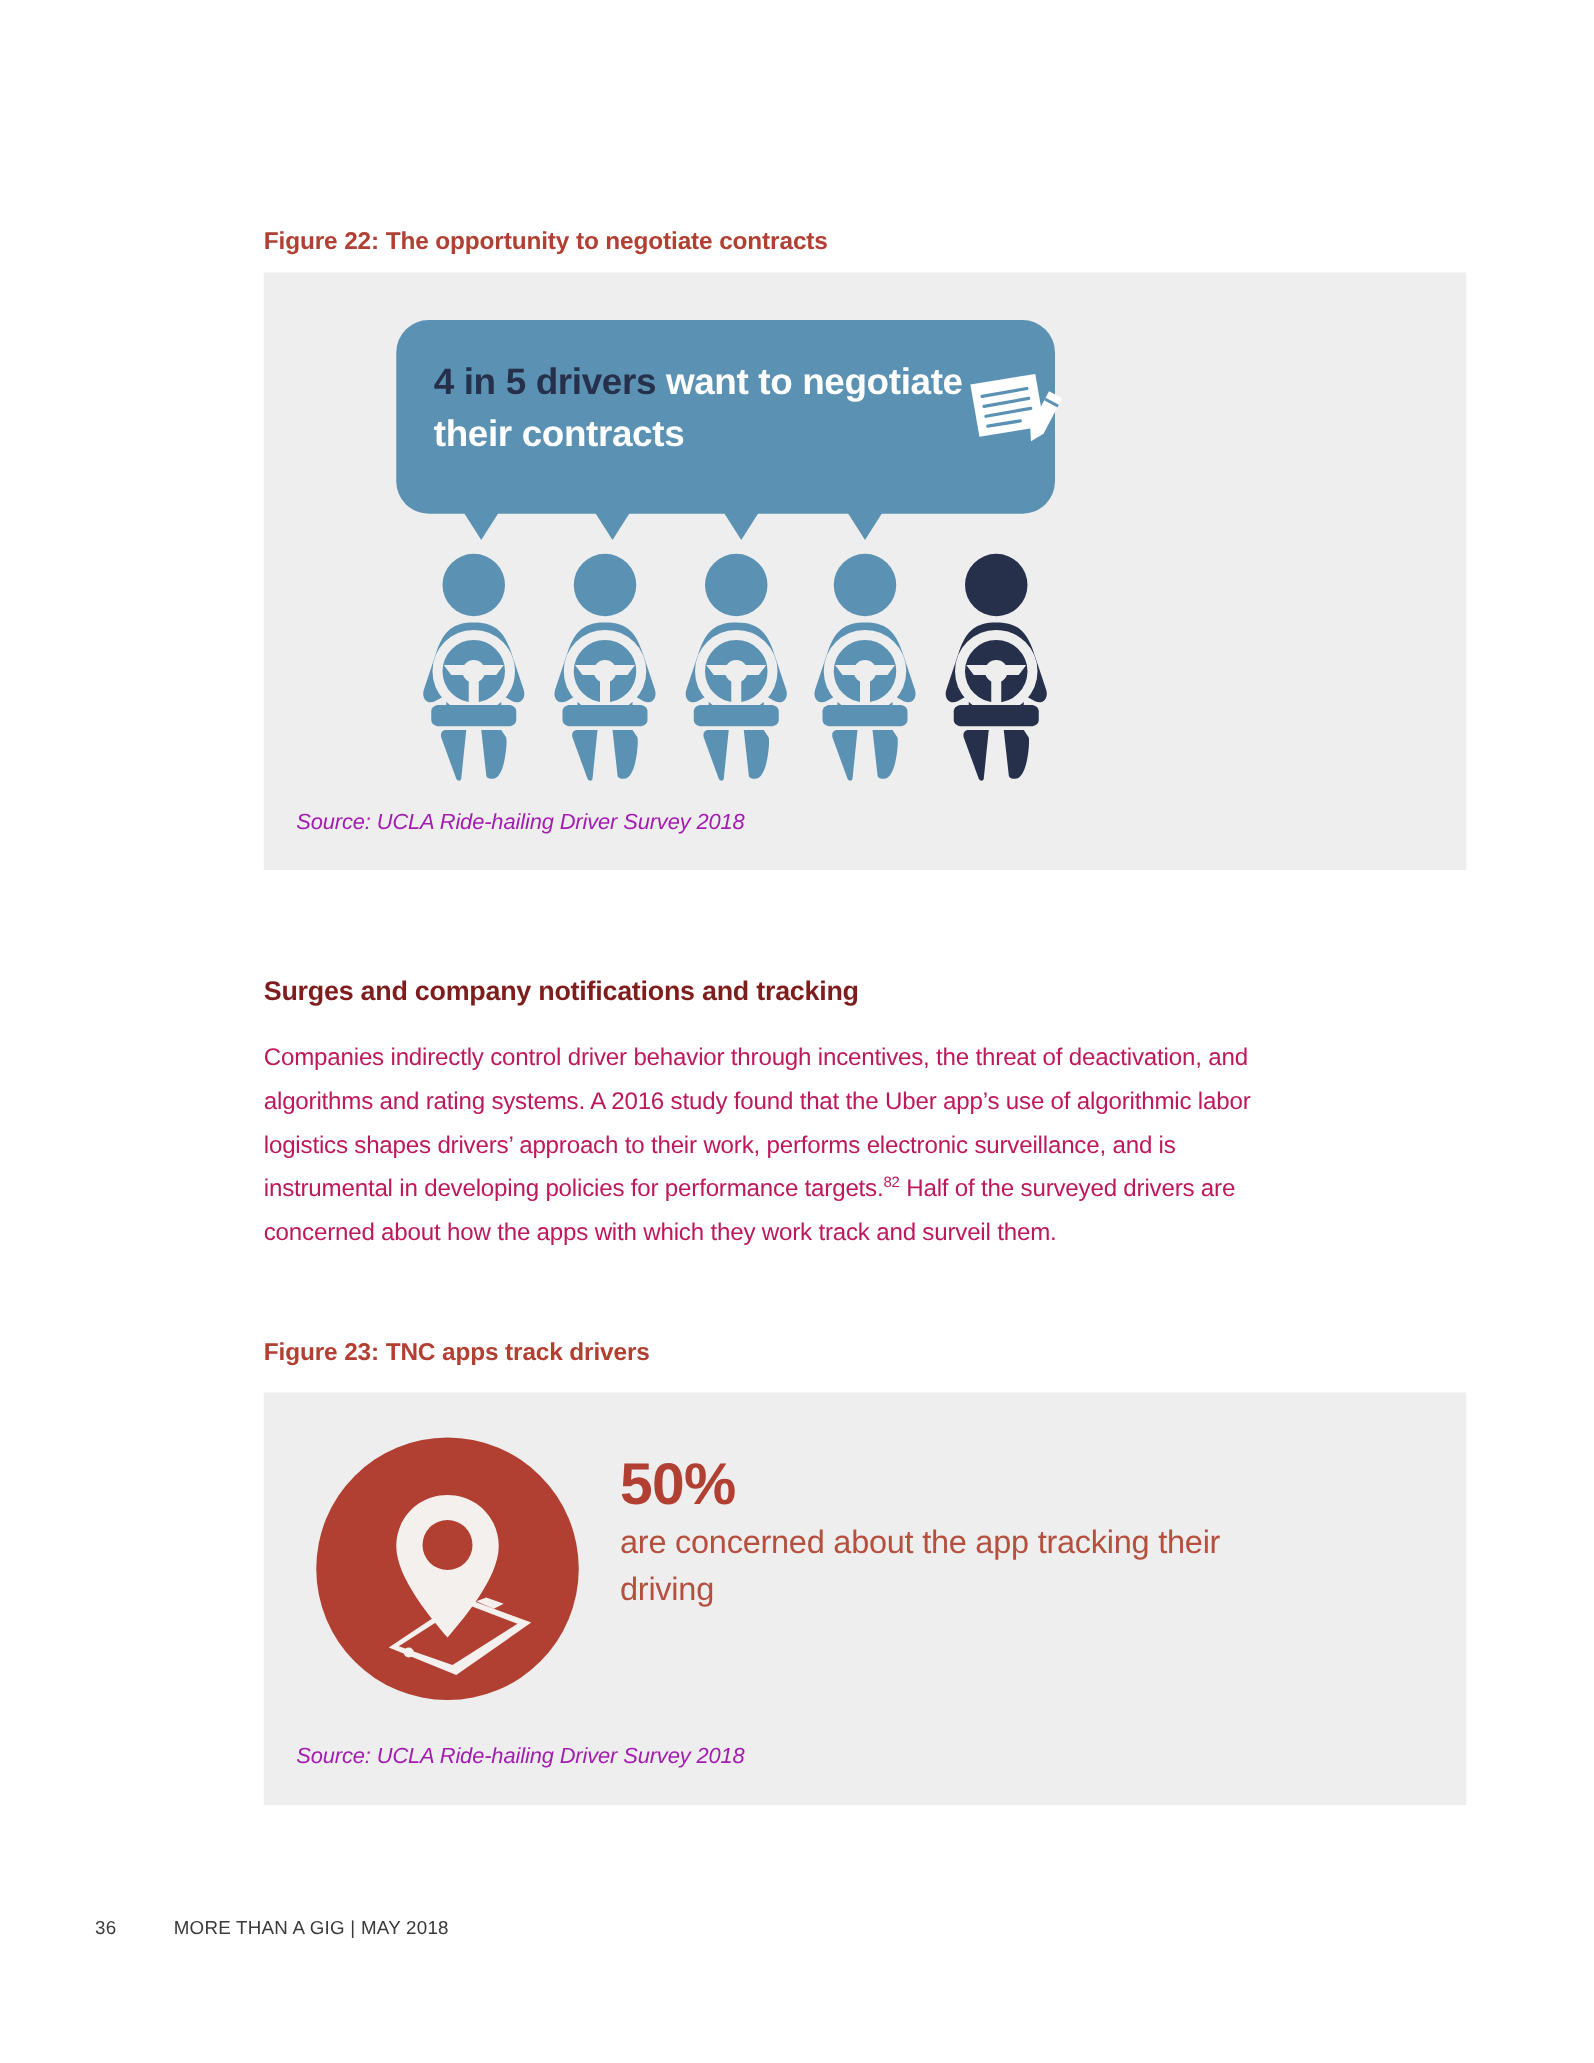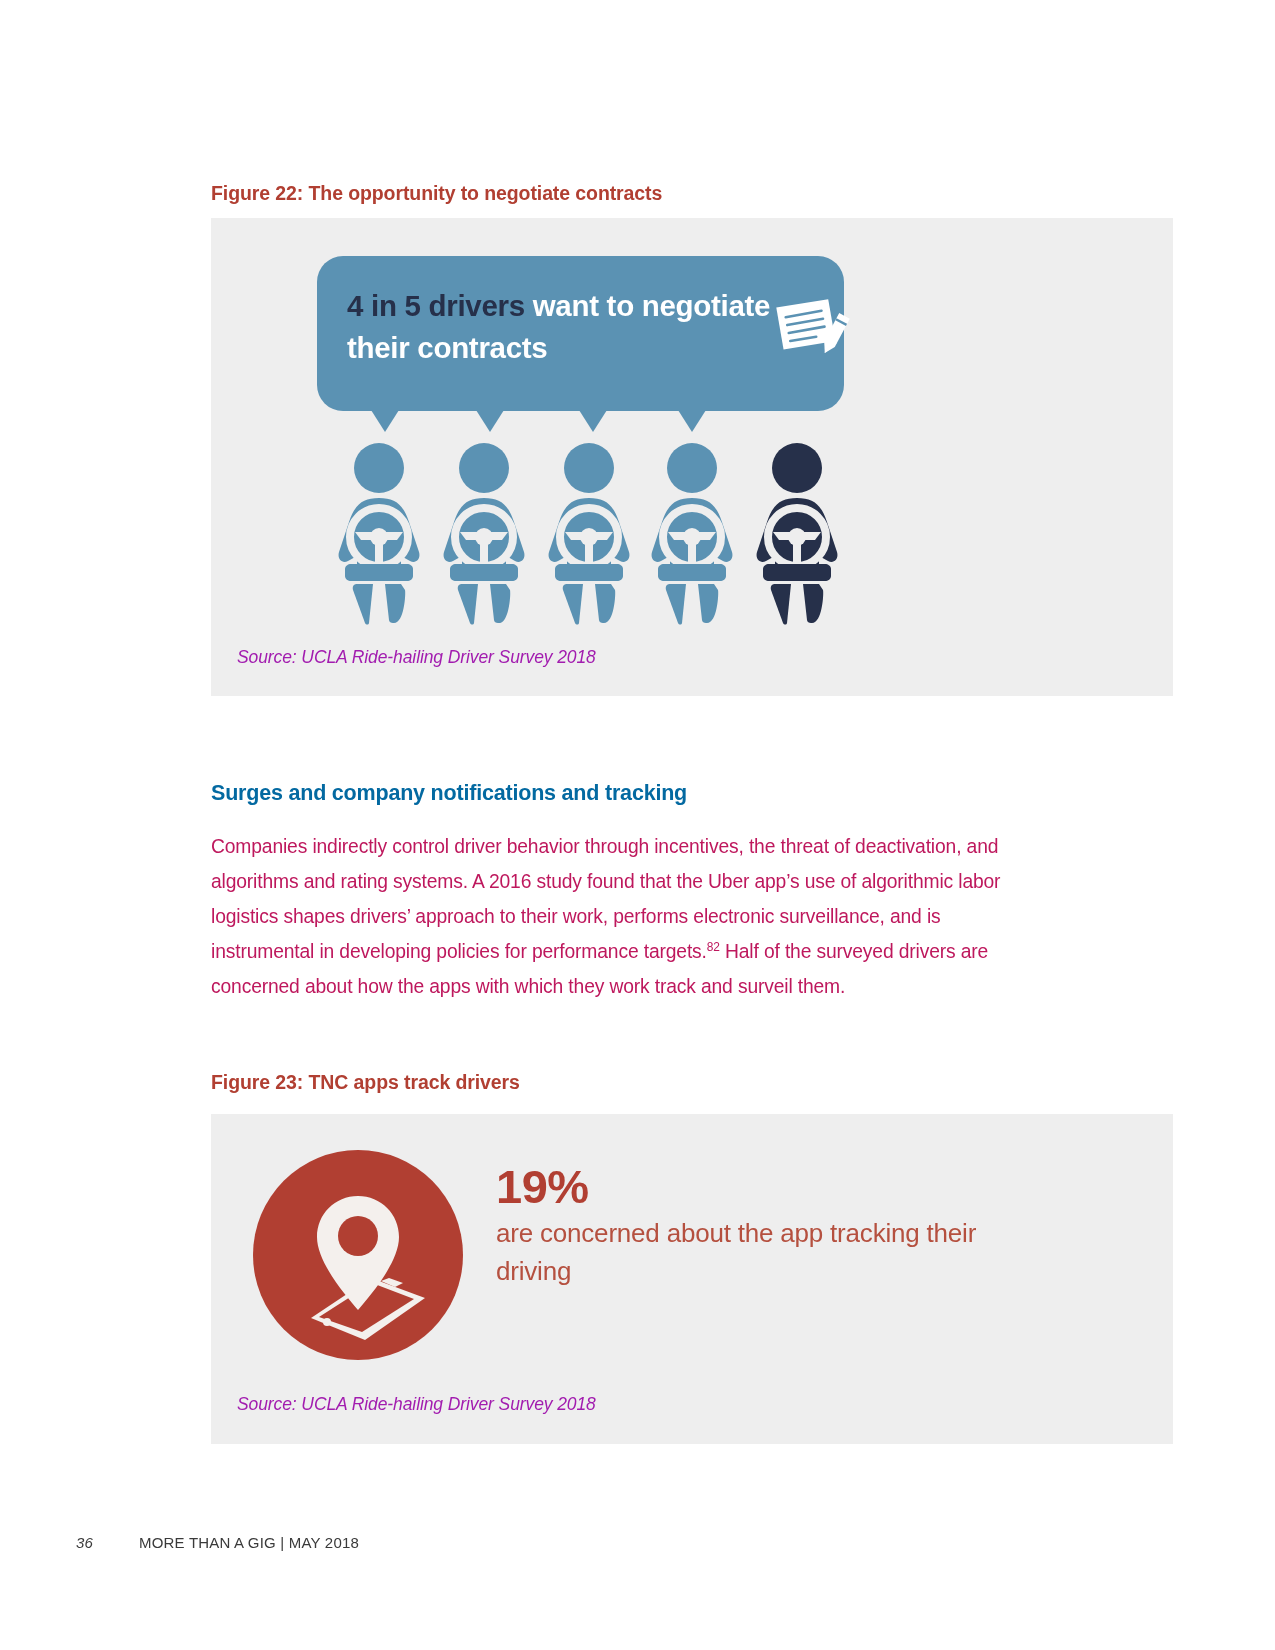--- a/index.html
+++ b/index.html
@@ -149,21 +149,21 @@
     letter-spacing: -0.2px;
   }
 
   
   #section-heading {
     position: absolute;
     left: 211px;
     top: 765px;
     font-size: 21.5px;
     font-weight: bold;
-    color: #0369a1;
+    color: #7f1d1d;
     letter-spacing: -0.2px;
     white-space: nowrap;
   }
 
   
   #body-paragraph {
     position: absolute;
     left: 211px;
     top: 813px;
     width: 812px;
@@ -181,21 +181,21 @@
 
   
   .footer {
     position: absolute;
     top: 1518px;
     font-size: 15px;
     color: #3a3a3a;
     letter-spacing: 0.2px;
     white-space: nowrap;
   }
-  #footer-pagenum { left: 76px; font-style: italic; }
+  #footer-pagenum { left: 76px; }
   #footer-label { left: 139px; }
 </style>
 </head>
 <body>
 
 <div class="page">
 
   <div class="fig-caption" id="fig22-caption">Figure 22: The opportunity to negotiate contracts</div>
 
   <div class="fig-panel" id="fig22-panel">
@@ -324,21 +324,21 @@
           <circle cx="74" cy="172" r="4" fill="#f4f0ed"></circle>
           <path d="M128 131 L136 128 L150 133 L142 137 Z" fill="#f4f0ed"></path>
         </g>
 
         <path d="M105 46 C82 46 64 64 64 87 C64 113 94 147 105 160 C116 147 146 113 146 87 C146 64 128 46 105 46 Z" fill="#f4f0ed"></path>
         <circle cx="105" cy="86" r="20" fill="#b13f32"></circle>
       </svg>
     </div>
 
     <div class="stat-text-block">
-      <div class="stat-number">19%</div>
+      <div class="stat-number">50%</div>
       <div class="stat-desc">are concerned about the app tracking their driving</div>
     </div>
 
     <div class="fig-source" id="fig23-source">Source: UCLA Ride-hailing Driver Survey 2018</div>
   </div>
 
   <div class="footer" id="footer-pagenum">36</div>
   <div class="footer" id="footer-label">MORE THAN A GIG | MAY 2018</div>
 
 </div>

